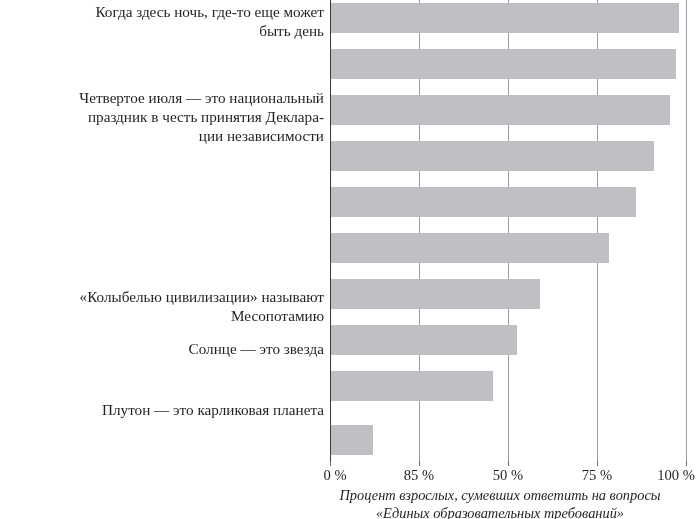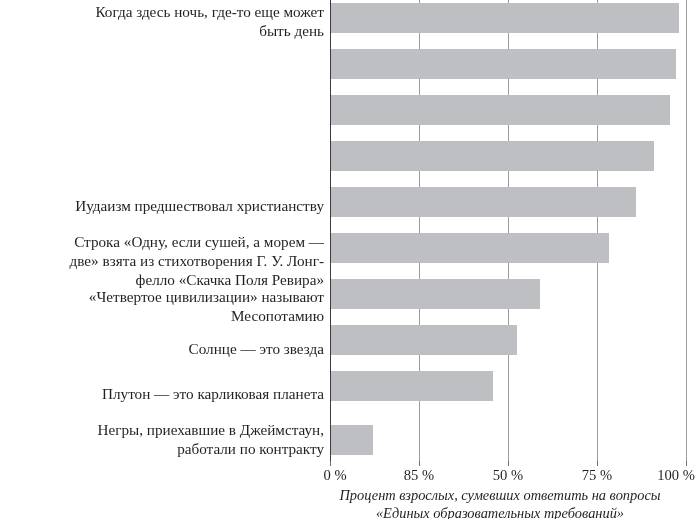--- a/index.html
+++ b/index.html
@@ -119,30 +119,27 @@
 </head>
 <body>
 
 <div id="chart-root">
 
   <div class="plot-area">
 
     <div class="labels-col">
       <div class="cat-label" style="top:2px;  height:41px;">Когда здесь ночь, где-то еще может
 быть день</div>
-      <div class="cat-label" style="top:196px;height:22px;">Иудаизм предшествовал христианству</div>
-      <div class="cat-label" style="top:232px;height:60px;">Строка «Одну, если сушей, а морем —
-две» взята из стихотворения Г. У. Лонг-
-фелло «Скачка Поля Ревира»</div>
-      <div class="cat-label" style="top:287px;height:41px;">«Четвертое цивилизации» называют
+      <div class="cat-label" style="top:88px; height:60px;">Четвертое июля — это национальный
+праздник в честь принятия Деклара-
+ции независимости</div>
+      <div class="cat-label" style="top:287px;height:41px;">«Колыбелью цивилизации» называют
 Месопотамию</div>
       <div class="cat-label" style="top:339px;height:22px;">Солнце — это звезда</div>
-      <div class="cat-label" style="top:384px;height:22px;">Плутон — это карликовая планета</div>
-      <div class="cat-label" style="top:420px;height:41px;">Негры, приехавшие в Джеймстаун,
-работали по контракту</div>
+      <div class="cat-label" style="top:400px;height:22px;">Плутон — это карликовая планета</div>
     </div>
 
     <div class="gridline" style="left: 419px; background: rgb(155, 157, 160);"></div>
     <div class="gridline" style="left: 508px; background: rgb(155, 157, 160);"></div>
     <div class="gridline" style="left: 597px; background: rgb(155, 157, 160);"></div>
     <div class="gridline" style="left: 686px; background: rgb(155, 157, 160);"></div>
 
     <div class="axis-line-v" style="background: rgb(59, 59, 61);"></div>
 
     <div class="bars-col">

